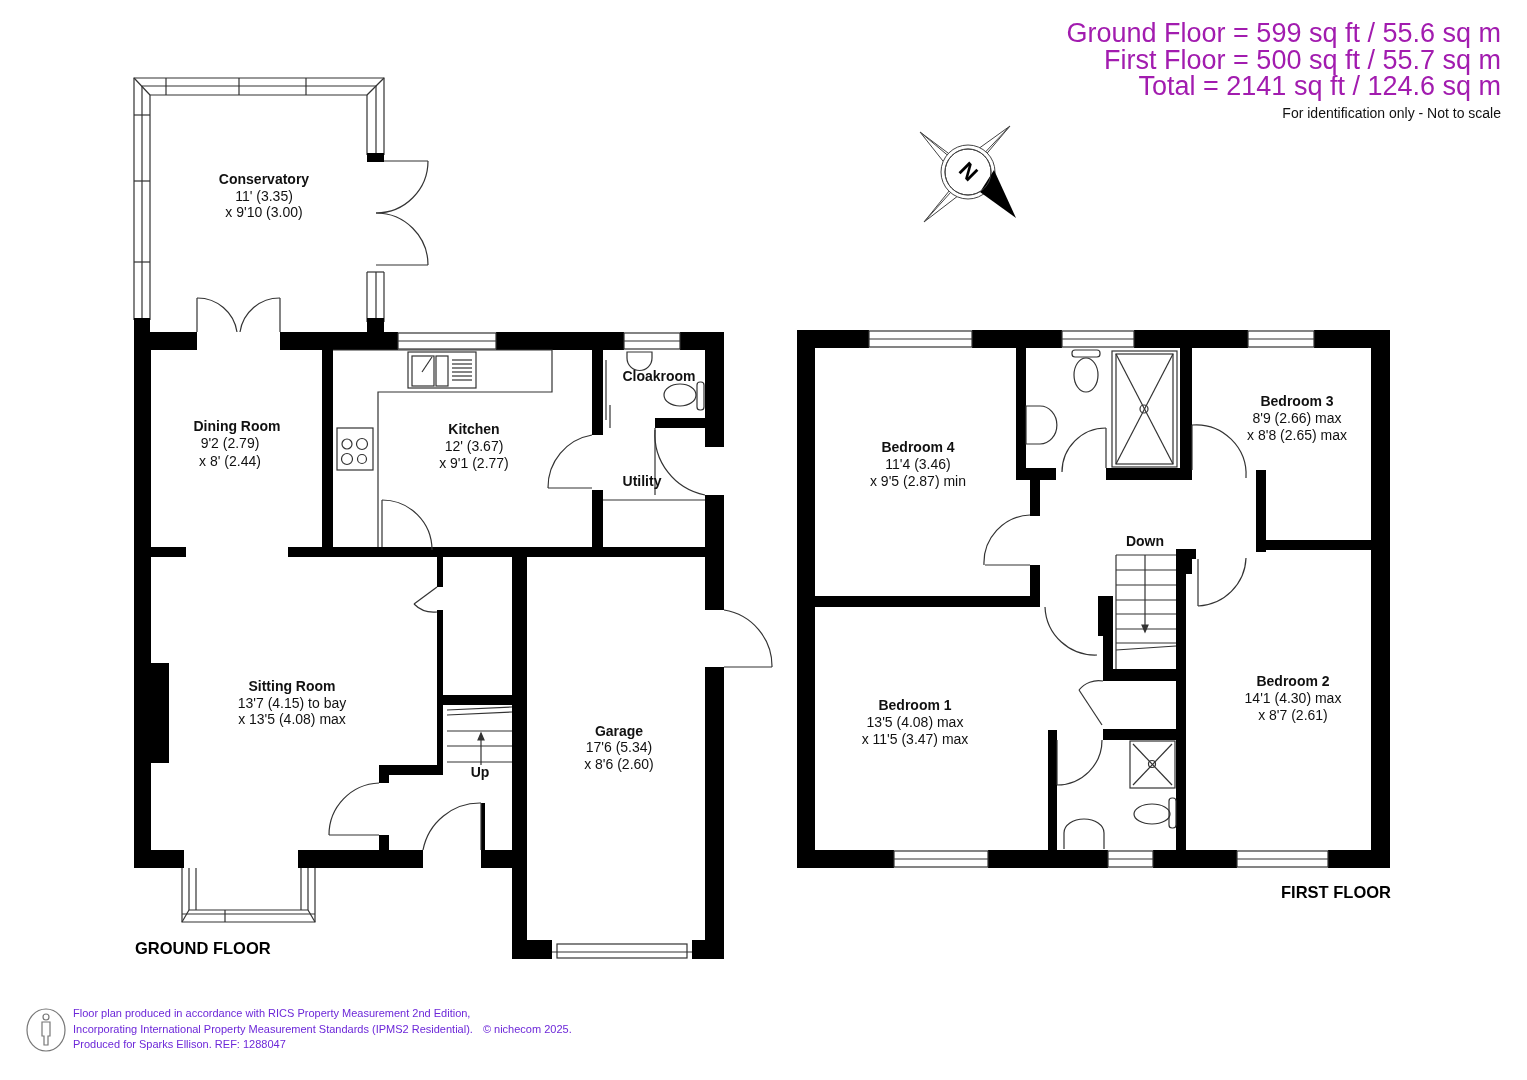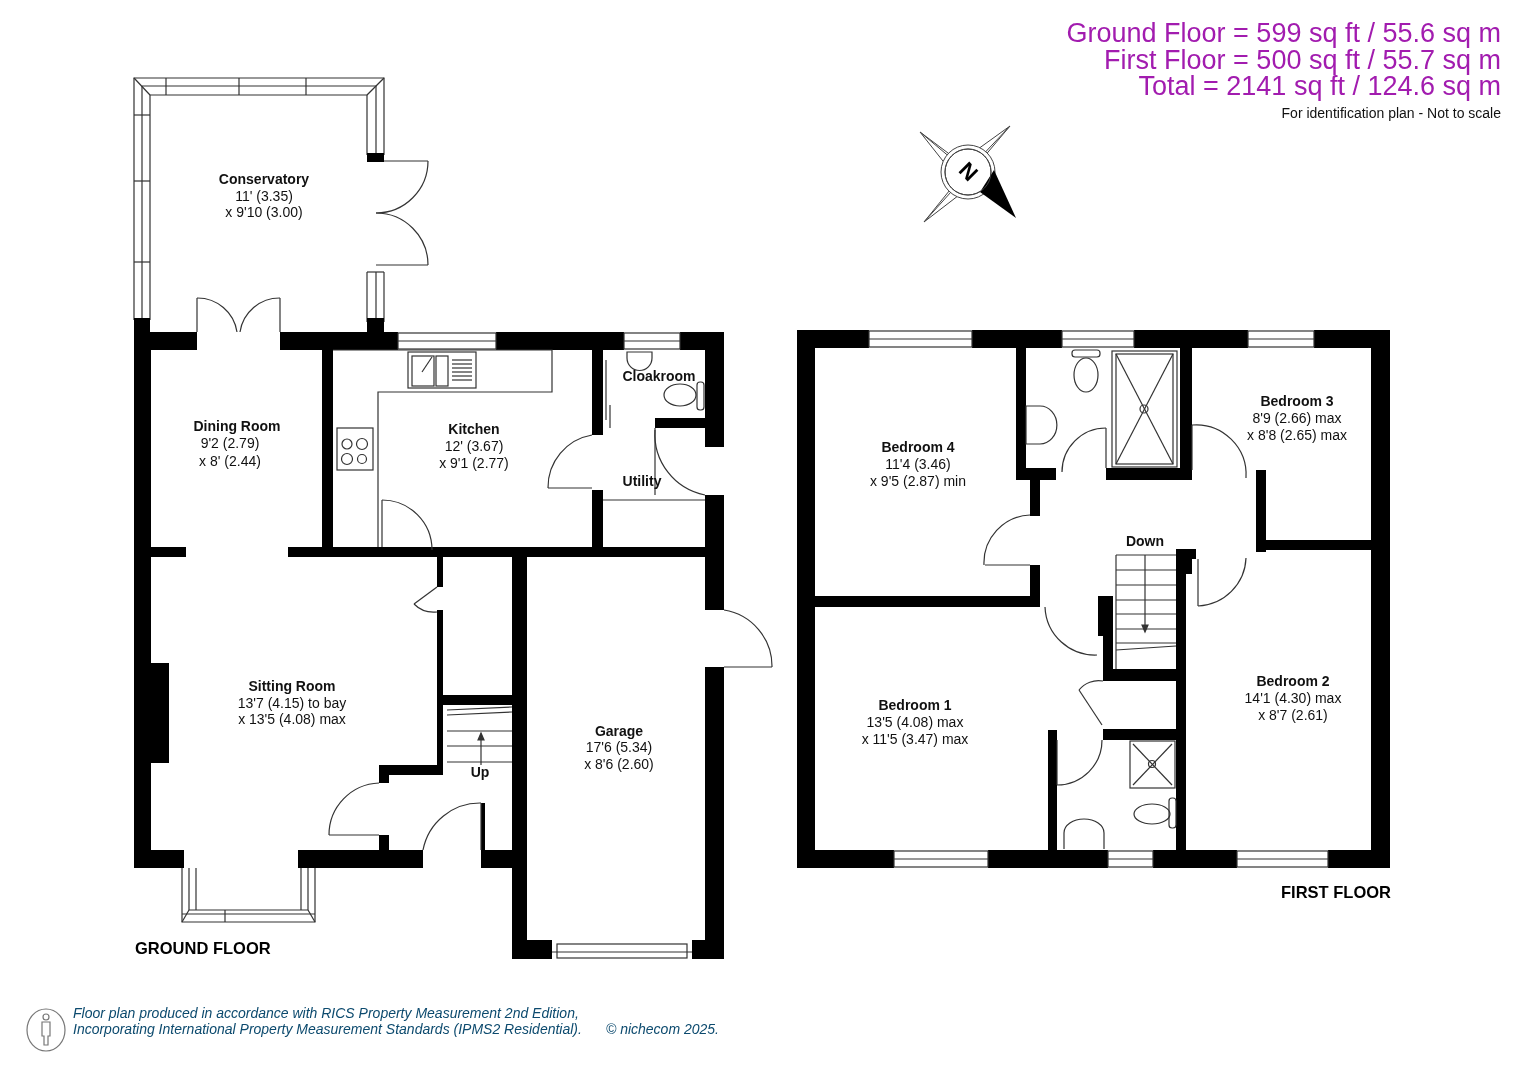--- a/index.html
+++ b/index.html
@@ -4,23 +4,23 @@
 <style>
   html,body{margin:0;padding:0;background:#ffffff;}
   body{width:1527px;height:1080px;position:relative;overflow:hidden;font-family:"Liberation Sans",sans-serif;color:#111;}
   #plan{position:absolute;left:0;top:0;}
   .area-summary{position:absolute;right:26px;top:20px;text-align:right;}
   .area-line{font-size:27px;line-height:26.5px;color:#a21caf;}
   .area-note{font-size:14px;margin-top:5px;color:#111;}
   .room-name{font-weight:bold;font-size:14px;}
   .room-dim{font-size:14px;}
   .floor-label{font-weight:bold;font-size:16.5px;}
-  .footer{position:absolute;left:73px;top:1006px;font-size:14px;line-height:15.5px;color:#0c4a6e;font-style:italic;}
+  .footer{position:absolute;left:73px;top:1006px;font-size:11px;line-height:15.5px;color:#6d28d9;}
   .footer-line{white-space:nowrap;}
-  .copyright{margin-left:24px;}
+  .copyright{margin-left:10px;}
   svg text{font-family:"Liberation Sans",sans-serif;}
 </style>
 </head>
 <body>
 
 <svg id="plan" width="1527" height="1080" viewBox="0 0 1527 1080" xmlns="http://www.w3.org/2000/svg">
   <g fill="none" stroke="#333" stroke-width="1.2">
 
     <g>
       <polyline points="134,320 134,78 384,78 384,155"></polyline>
@@ -371,19 +371,20 @@
     <ellipse cx="46" cy="1030" rx="19" ry="21"></ellipse>
     <circle cx="46" cy="1017" r="3"></circle>
     <path d="M42,1022 L50,1022 L50,1036 L48,1036 L48,1045 L44,1045 L44,1036 L42,1036 Z"></path>
   </g>
 </svg>
 
 <div class="area-summary">
   <div class="area-line">Ground Floor = 599 sq ft / 55.6 sq m</div>
   <div class="area-line">First Floor = 500 sq ft / 55.7 sq m</div>
   <div class="area-line">Total = 2141 sq ft / 124.6 sq m</div>
-  <div class="area-note">For identification plan - Not to scale</div>
+  <div class="area-note">For identification only - Not to scale</div>
 </div>
 
 <div class="footer">
   <div class="footer-line">Floor plan produced in accordance with RICS Property Measurement 2nd Edition,</div>
   <div class="footer-line"><span>Incorporating International Property Measurement Standards (IPMS2 Residential).</span><span class="copyright">© nichecom 2025.</span></div>
+  <div class="footer-line">Produced for Sparks Ellison.   REF: 1288047</div>
 </div>
 
 </body></html>

